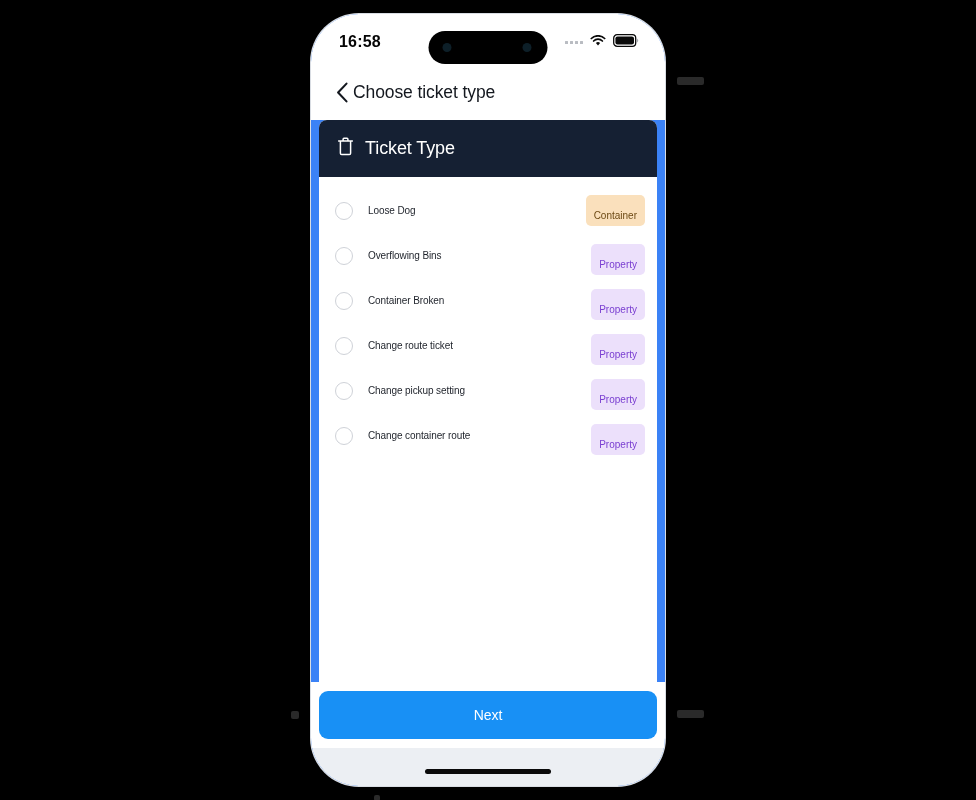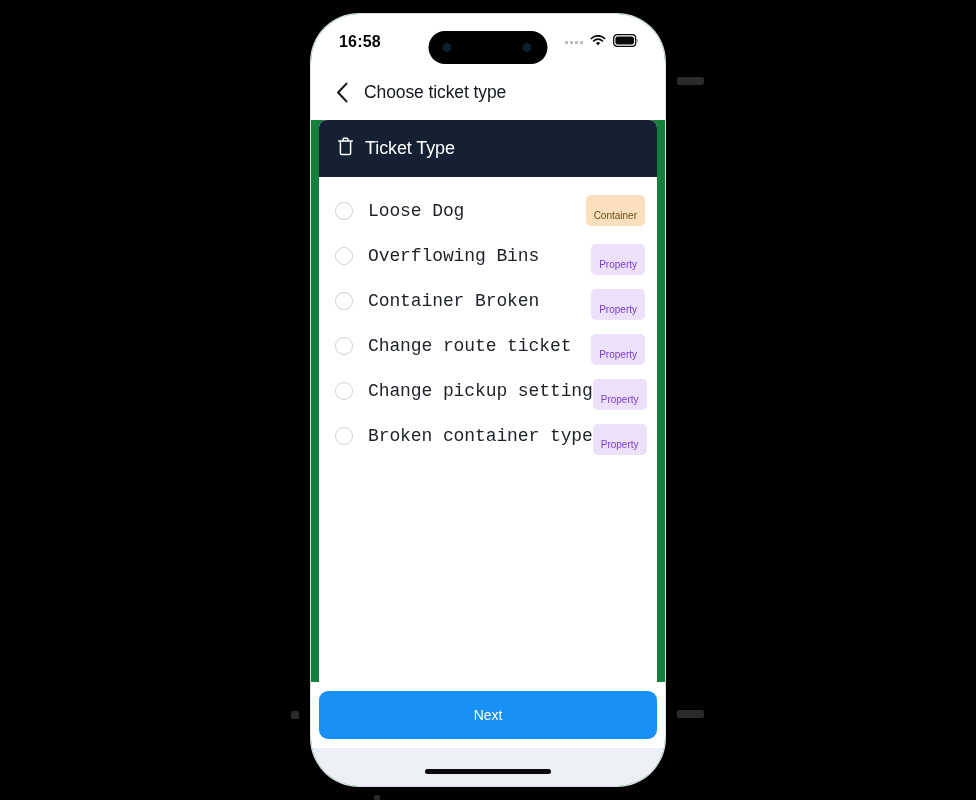--- a/index.html
+++ b/index.html
@@ -42,21 +42,21 @@
     overflow: hidden;
     box-shadow: 0 0 0 1px #d9dde3;
   }
 
   
   #screen {
     position: absolute;
     left: 0; top: 0;
     width: 354px;
     height: 772px;
-    background: #15803d;
+    background: #3b82f6;
     border-radius: 48px;
     overflow: hidden;
     display: flex;
     flex-direction: column;
   }
 
   
   #status-bar {
     position: relative;
     height: 50px;
@@ -109,21 +109,20 @@
     border-radius: 0.5px;
   }
 
   
   #nav-bar {
     flex: 0 0 56px;
     background: #ffffff;
     display: flex;
     align-items: center;
     padding: 0 20px;
-    gap: 11px;
   }
   #back-button {
     width: 22px; height: 22px;
     display: flex; align-items: center; justify-content: center;
     cursor: pointer;
   }
   #page-title {
     font-size: 17.5px;
     color: #14181f;
     letter-spacing: -0.1px;
@@ -171,25 +170,24 @@
   }
   .radio {
     flex: 0 0 auto;
     width: 18px; height: 18px;
     border: 1.6px solid #cfd2d8;
     border-radius: 50%;
     background: #ffffff;
     margin-right: 15px;
   }
   .option-label {
-    font-size: 18px;
+    font-size: 10px;
     color: #1d2129;
     letter-spacing: -0.1px;
     white-space: nowrap;
-    font-family: Liberation Mono, monospace;
   }
   .badge {
     margin-left: auto;
     font-size: 10px;
     padding: 16px 8px 5px;
     border-radius: 5px;
     white-space: nowrap;
     line-height: 1;
   }
   .badge.container { background: #fae0bc; color: #6d4a14; }
@@ -320,21 +318,21 @@
               <span class="option-label">Change route ticket</span>
               <span class="badge property">Property</span>
             </div>
             <div class="option-row">
               <span class="radio"></span>
               <span class="option-label">Change pickup setting</span>
               <span class="badge property">Property</span>
             </div>
             <div class="option-row">
               <span class="radio"></span>
-              <span class="option-label">Broken container type</span>
+              <span class="option-label">Change container route</span>
               <span class="badge property">Property</span>
             </div>
           </div>
 
       </div>
 
       <div id="footer">
         <button id="next-button">Next</button>
       </div>
 

